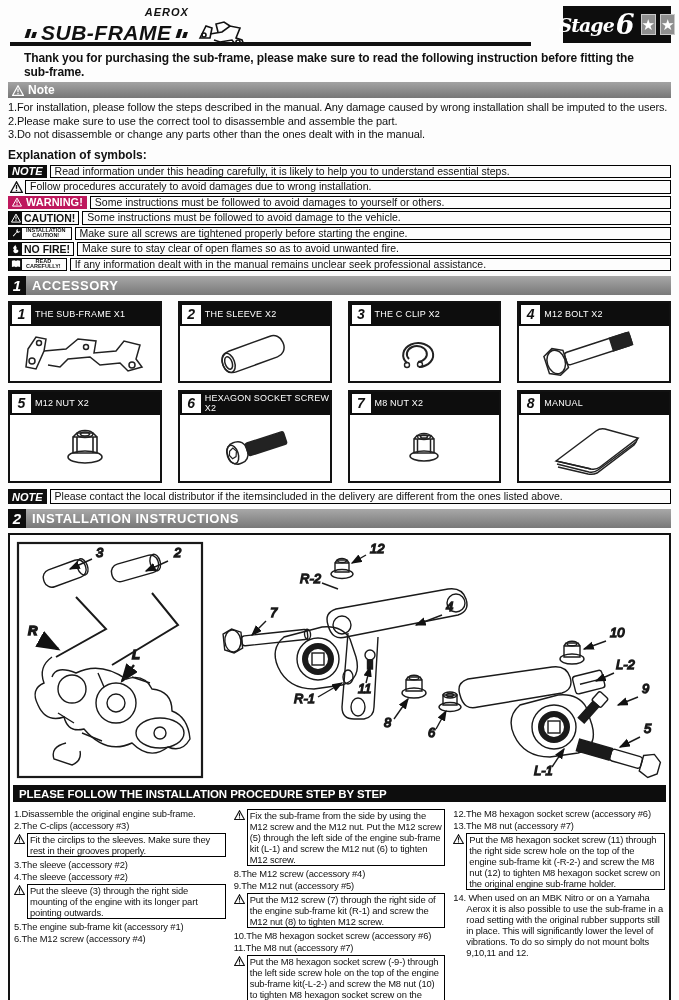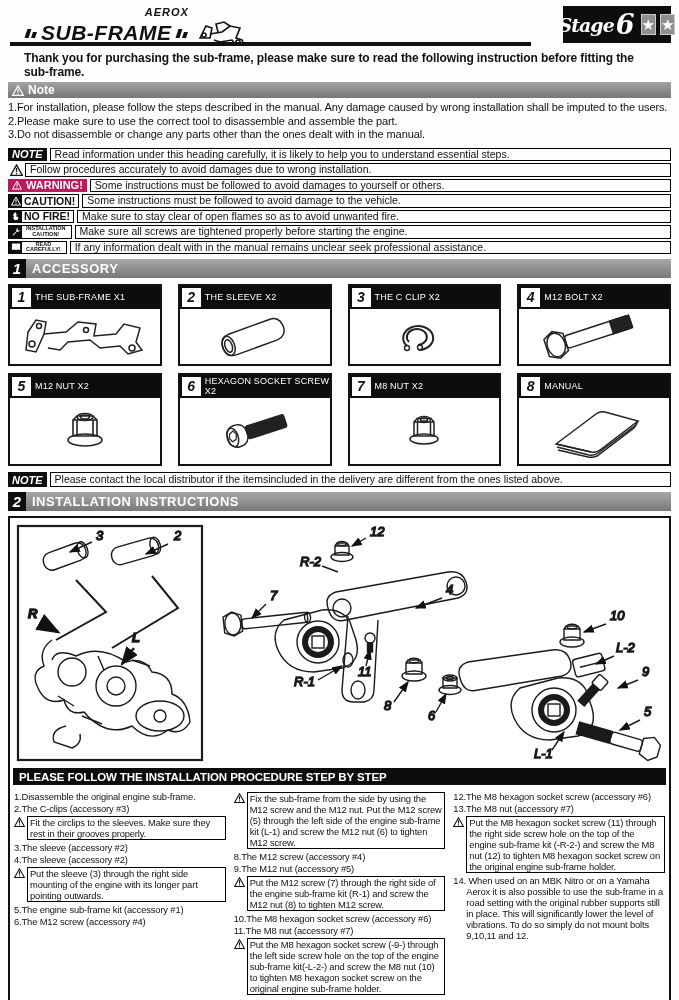--- a/index.html
+++ b/index.html
@@ -144,20 +144,21 @@
         <use href="#tri"></use>
       </svg>
     <span>Note</span>
   </div>
   <div class="notelist">
     <div>1.For installation, please follow the steps described in the manual. Any damage caused by wrong installation shall be imputed to the users.</div>
     <div>2.Please make sure to use the correct tool to disassemble and assemble the part.</div>
     <div>3.Do not disassemble or change any parts other than the ones dealt with in the manual.</div>
   </div>
 
+  <div class="expl-h">Explanation of symbols:</div>
 
   <div class="symrow">
     <span class="badge b-black">NOTE</span>
     <span class="desc">Read information under this heading carefully, it is likely to help you to understand essential steps.</span>
   </div>
   <div class="symrow">
     <svg class="tri-plain" viewBox="0 0 12 11">
         <use href="#tri"></use>
       </svg>
     <span class="desc">Follow procedures accurately to avoid damages due to wrong installation.</span>
@@ -174,45 +175,45 @@
   <div class="symrow">
     <span class="badge b-frame">
       <span class="iconsq">
           <svg viewBox="0 0 12 11">
             <use href="#tri"></use>
           </svg>
         </span>
       <span>CAUTION!</span>
     </span>
     <span class="desc">Some instructions must be followed to avoid damage to the vehicle.</span>
-  </div>
-  <div class="symrow">
-    <span class="badge b-frame">
-      <span class="iconsq">
-          <svg viewBox="0 0 11 11">
-            <use href="#flame"></use>
-          </svg>
-        </span>
-      <span>NO FIRE!</span>
-    </span>
-    <span class="desc">Make sure to stay clear of open flames so as to avoid unwanted fire.</span>
   </div>
   <div class="symrow">
     <span class="badge b-frame">
       <span class="iconsq">
           <svg viewBox="0 0 11 11">
             <use href="#wrench"></use>
           </svg>
         </span>
       <span class="tinycap">
         <div>INSTALLATION</div>
           <div>CAUTION!</div>
       </span>
     </span>
     <span class="desc">Make sure all screws are tightened properly before starting the engine.</span>
+  </div>
+  <div class="symrow">
+    <span class="badge b-frame">
+      <span class="iconsq">
+          <svg viewBox="0 0 11 11">
+            <use href="#flame"></use>
+          </svg>
+        </span>
+      <span>NO FIRE!</span>
+    </span>
+    <span class="desc">Make sure to stay clear of open flames so as to avoid unwanted fire.</span>
   </div>
   <div class="symrow">
     <span class="badge b-frame">
       <span class="iconsq">
           <svg viewBox="0 0 11 11">
             <use href="#book"></use>
           </svg>
         </span>
       <span class="tinycap">
         <div>READ</div>

